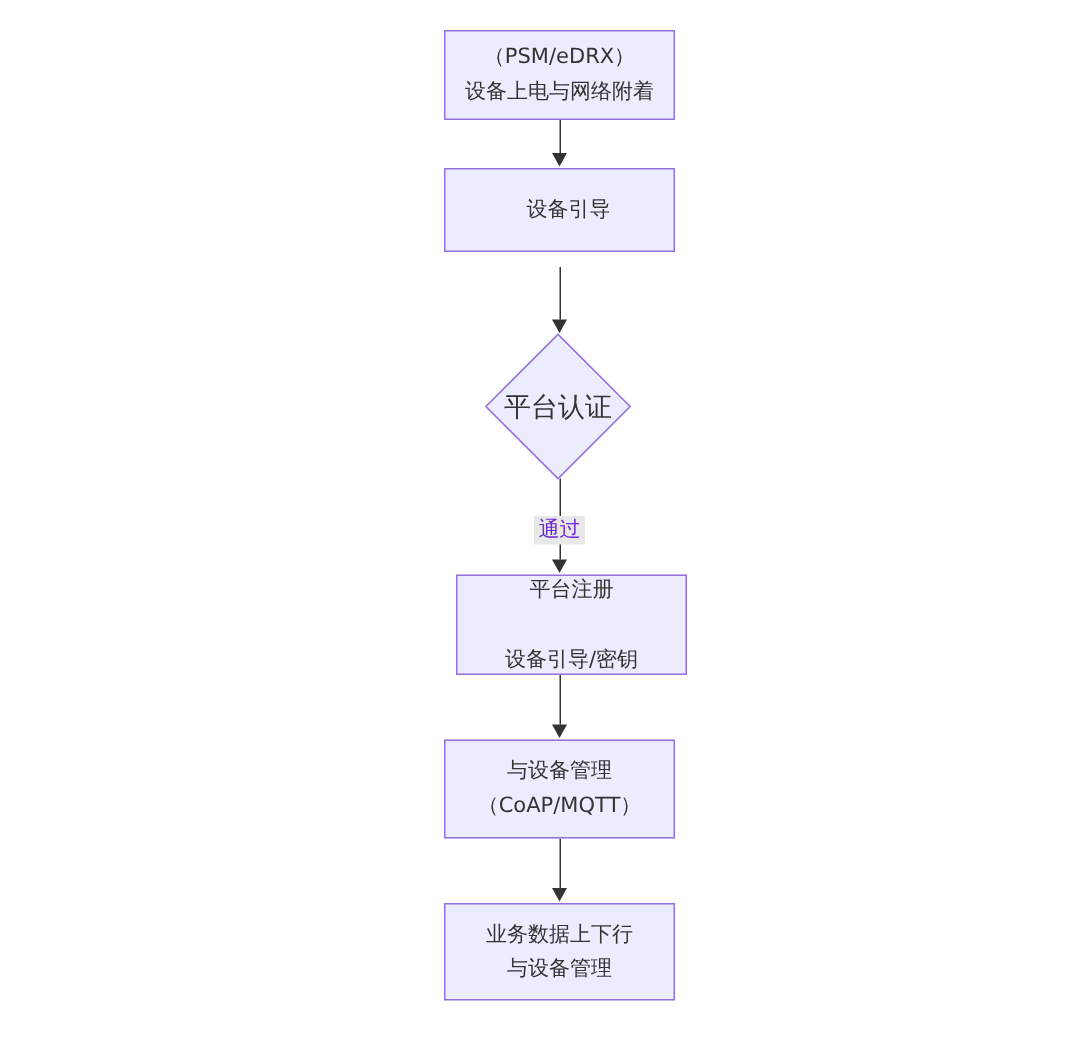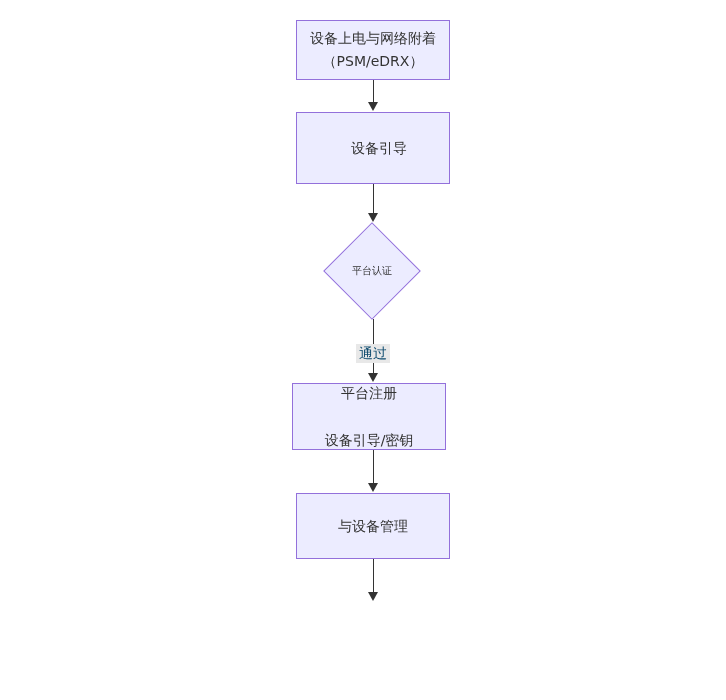--- a/index.html
+++ b/index.html
@@ -50,21 +50,21 @@
     background: #ececff;
     border: 1px solid #9370db;
     box-sizing: border-box;
   }
   .diamond-label {
     position: absolute;
     inset: 0;
     display: flex;
     align-items: center;
     justify-content: center;
-    font-size: 10px;
+    font-size: 18px;
     white-space: nowrap;
   }
   .arrow {
     position: absolute;
     left: 373px;
     transform: translateX(-50%);
     display: flex;
     flex-direction: column;
     align-items: center;
     z-index: 1;
@@ -80,76 +80,81 @@
     border-left: 5px solid transparent;
     border-right: 5px solid transparent;
     border-top: 9px solid #333333;
   }
   .edge-label {
     position: absolute;
     left: 373px;
     top: 344px;
     transform: translateX(-50%);
     background: #e8e8e8;
-    color: #0c4a6e;
+    color: #6d28d9;
     font-size: 14px;
     padding: 0 3px;
     line-height: 19px;
     white-space: nowrap;
     z-index: 3;
   }
 </style>
 </head>
 <body>
 
 <div id="canvas">
 
   <div class="node" style="left:296px; top:20px; height:60px;">
+    <span class="line">（PSM/eDRX）</span>
     <span class="line">设备上电与网络附着</span>
-    <span class="line">（PSM/eDRX）</span>
   </div>
 
   <div class="arrow" style="top:80px; height:31px;">
     <div class="shaft"></div>
     <div class="head"></div>
   </div>
 
-  <div class="node" style="left:296px; top:112px; height:72px;padding-left:12px;">
+  <div class="node" style="left:296px; top:112px; height:56px;padding-left:12px;">
     <span class="line">设备引导</span>
   </div>
 
   <div class="arrow" style="top:178px; height:44px;">
     <div class="shaft"></div>
     <div class="head"></div>
   </div>
 
   <div class="diamond-box">
     <div class="diamond-shape"></div>
     <div class="diamond-label">平台认证</div>
   </div>
 
   <div class="arrow" style="top:319px; height:63px;">
     <div class="shaft"></div>
     <div class="head"></div>
   </div>
   <div class="edge-label">通过</div>
 
-  <div class="node" style="left:292px; top:383px; height:67px;gap:24px;">
+  <div class="node" style="left:304px; top:383px; height:67px;gap:24px;">
     <span class="line">平台注册</span>
     <span class="line">设备引导/密钥</span>
   </div>
 
   <div class="arrow" style="top:450px; height:42px;">
     <div class="shaft"></div>
     <div class="head"></div>
   </div>
 
   <div class="node" style="left:296px; top:493px; height:66px;">
     <span class="line">与设备管理</span>
+    <span class="line">（CoAP/MQTT）</span>
   </div>
 
   <div class="arrow" style="top:559px; height:42px;">
     <div class="shaft"></div>
     <div class="head"></div>
   </div>
 
+  <div class="node" style="left:296px; top:602px; height:65px;">
+    <span class="line">业务数据上下行</span>
+    <span class="line">与设备管理</span>
+  </div>
 
 </div>
 
 </body></html>

